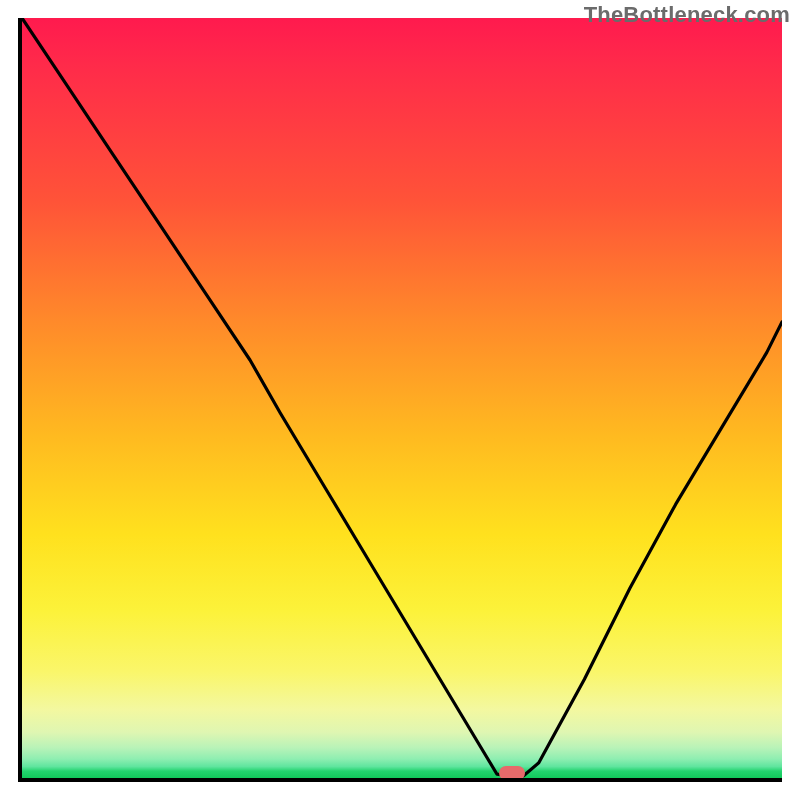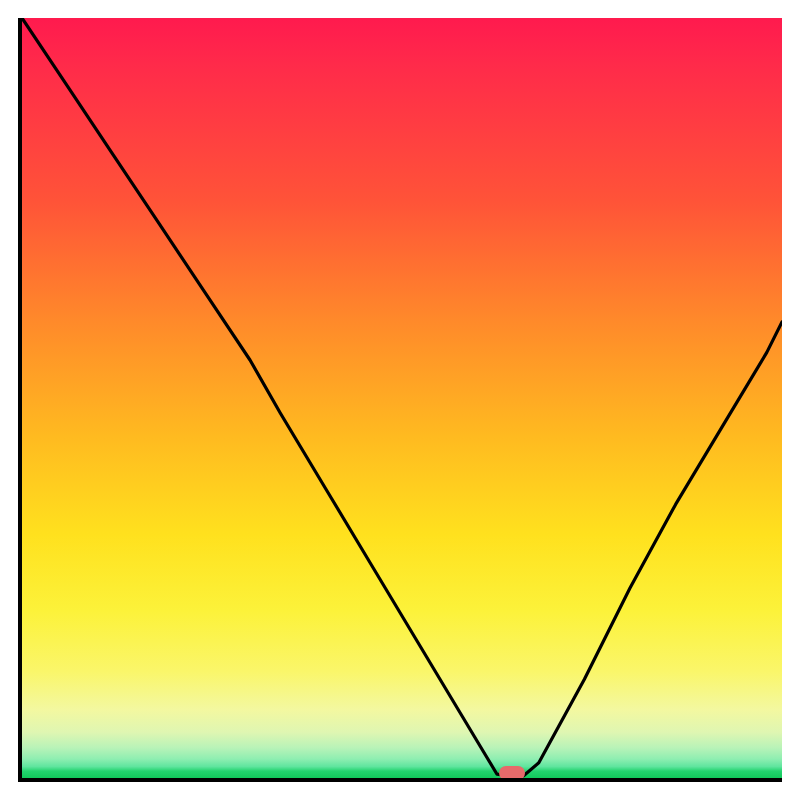--- a/index.html
+++ b/index.html
@@ -70,20 +70,21 @@
     width: 26px;
     height: 14px;
     background: #e66a6a;
     border-radius: 7px;
   }
 </style>
 </head>
 <body>
 
 <div class="chart-wrap">
+  <div class="watermark">TheBottleneck.com</div>
 
   <div class="plot-area">
     <div class="gradient-bg"></div>
 
     <svg class="curve-svg" viewBox="0 0 760 760" preserveAspectRatio="none">
       <path id="curve-path" fill="none" stroke="#000000" stroke-width="3.2" stroke-linejoin="round" stroke-linecap="round" d="M0.0 0.0 L45.6 68.4 L91.2 136.8 L136.8 205.2 L182.4 273.6 L228.0 342.0 L258.4 395.2 L304.0 471.2 L349.6 547.2 L395.2 623.2 L440.8 699.2 L463.6 737.2 L475.0 756.2 L486.4 757.7 L501.6 757.7 L516.8 744.8 L562.4 661.2 L608.0 570.0 L653.6 486.4 L699.2 410.4 L744.8 334.4 L760.0 304.0"></path>
     </svg>
 
     <div id="marker" class="marker" style="left: 477.2px; top: 748.44px;"></div>
   </div>

